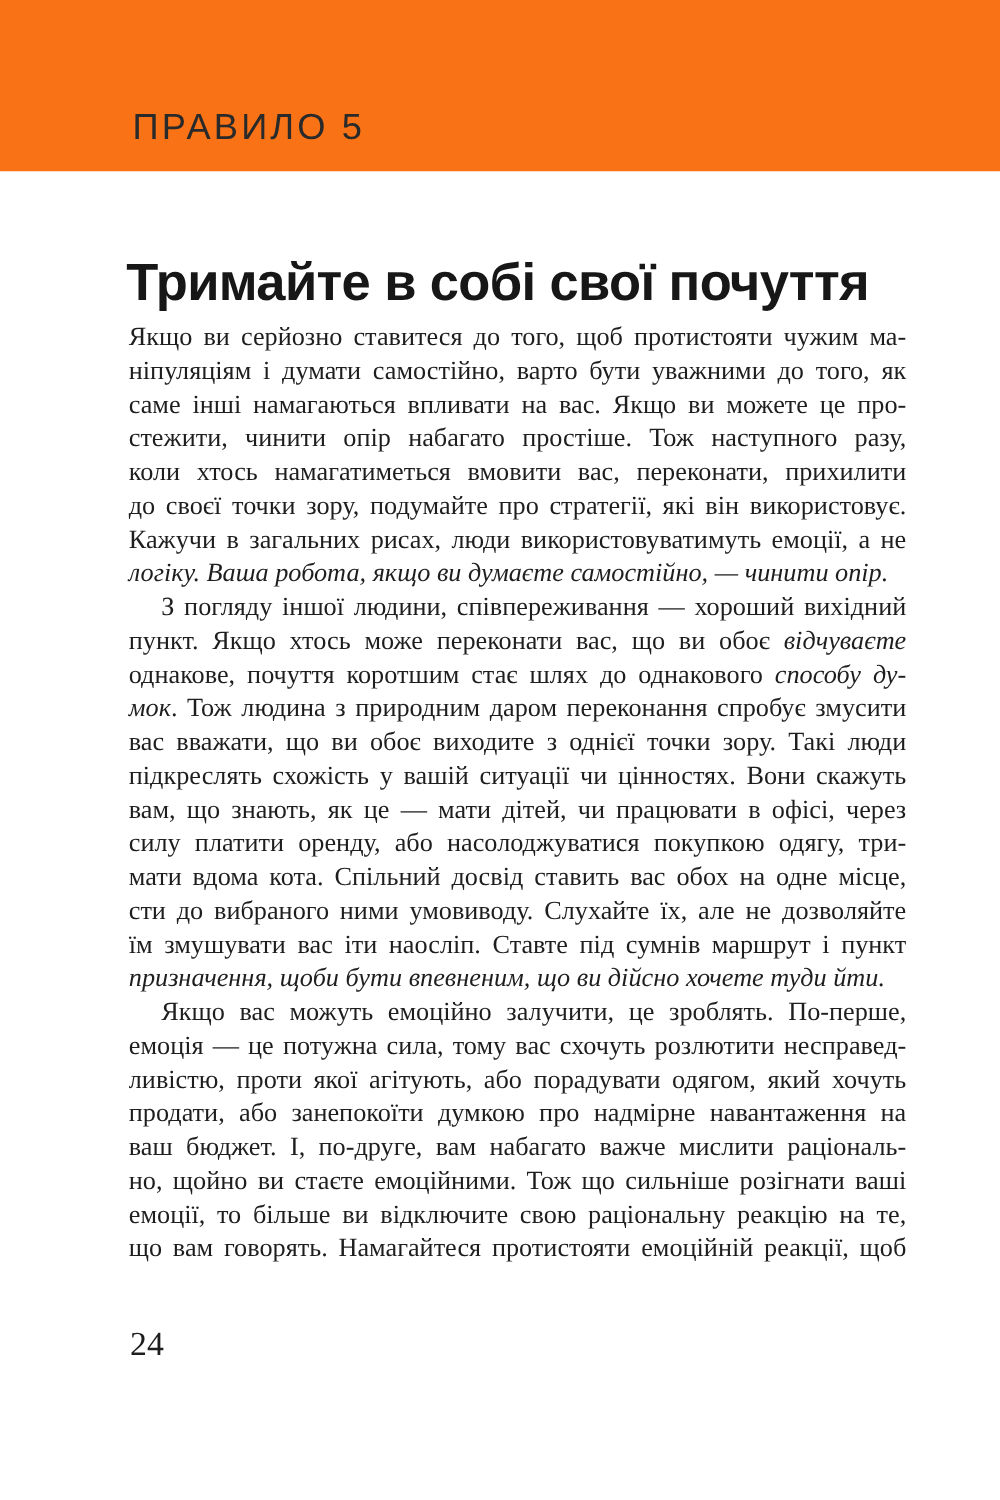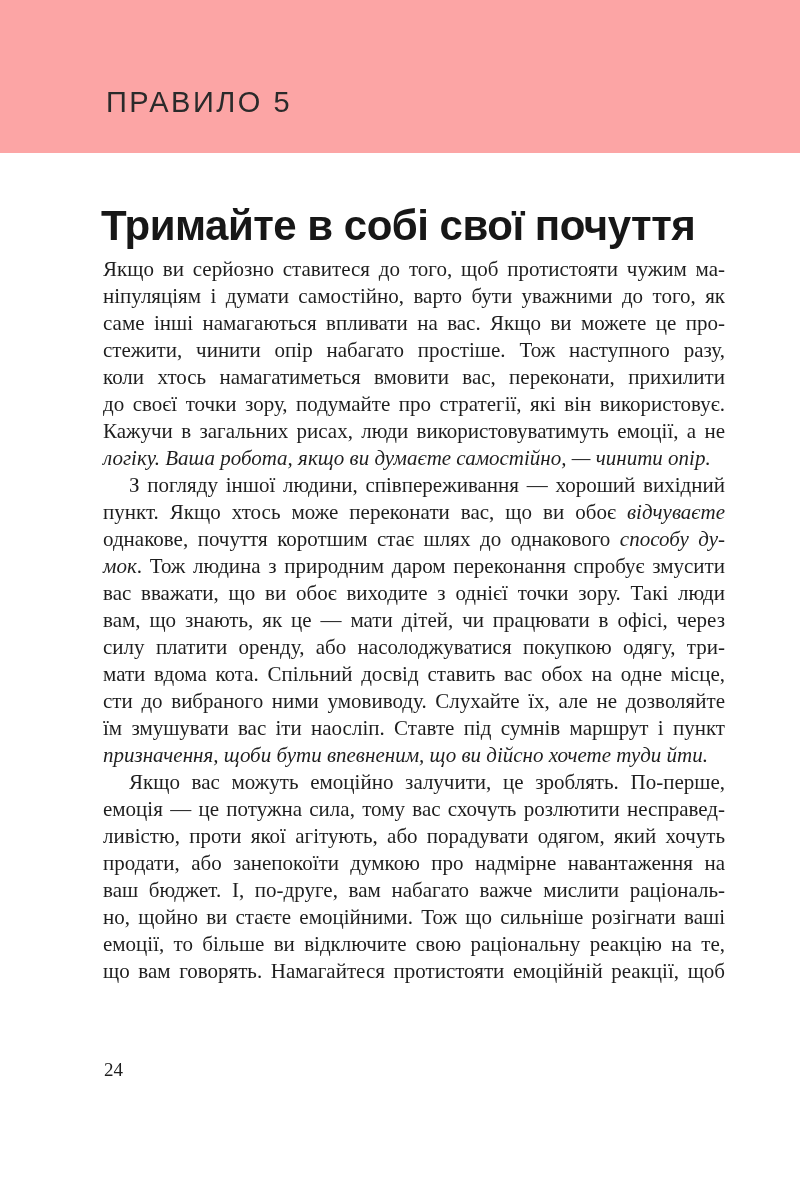--- a/index.html
+++ b/index.html
@@ -8,22 +8,22 @@
     position: relative;
     width: 800px;
     height: 1200px;
     background: #ffffff;
     overflow: hidden;
     font-family: "Liberation Serif", serif;
   }
   .header-bar {
     position: absolute;
     left: 0; top: 0;
-    width: 800px; height: 153px;
-    background: #fca5a5;
+    width: 800px; height: 137px;
+    background: #f97316;
   }
   .rule-label {
     position: absolute;
     left: 106px;
     top: 88px;
     font-family: "Liberation Sans", sans-serif;
     font-size: 29px;
     font-weight: 400;
     letter-spacing: 2.5px;
     color: #2a2a2a;
@@ -64,21 +64,21 @@
     font-style: italic;
   }
   .line.indent {
     text-indent: 26px;
   }
   .it { font-style: italic; }
   .page-number {
     position: absolute;
     left: 104px;
     top: 1059px;
-    font-size: 19px;
+    font-size: 27px;
     color: #1e1e1e;
     line-height: 1.2;
   }
 </style>
 </head>
 <body>
 
 <div class="page">
   <div class="header-bar">
     <div class="rule-label">ПРАВИЛО 5</div>
@@ -96,20 +96,21 @@
         <div class="line"><span>до своєї точки зору, подумайте про стратегії, які він використовує.</span></div>
         <div class="line"><span>Кажучи в загальних рисах, люди використовуватимуть емоції, а не</span></div>
         <div class="line last"><span>логіку. Ваша робота, якщо ви думаєте самостійно, — чинити опір.</span></div>
       </div>
       <div class="paragraph">
         <div class="line indent"><span>З погляду іншої людини, співпереживання — хороший вихідний</span></div>
         <div class="line"><span>пункт. Якщо хтось може переконати вас, що ви обоє </span><span class="it">відчуваєте</span></div>
         <div class="line"><span>однакове, почуття коротшим стає шлях до однакового </span><span class="it">способу ду-</span></div>
         <div class="line"><span class="it">мок</span><span>. Тож людина з природним даром переконання спробує змусити</span></div>
         <div class="line"><span>вас вважати, що ви обоє виходите з однієї точки зору. Такі люди</span></div>
+        <div class="line"><span>підкреслять схожість у вашій ситуації чи цінностях. Вони скажуть</span></div>
         <div class="line"><span>вам, що знають, як це — мати дітей, чи працювати в офісі, через</span></div>
         <div class="line"><span>силу платити оренду, або насолоджуватися покупкою одягу, три-</span></div>
         <div class="line"><span>мати вдома кота. Спільний досвід ставить вас обох на одне місце,</span></div>
         <div class="line"><span>сти до вибраного ними умовиводу. Слухайте їх, але не дозволяйте</span></div>
         <div class="line"><span>їм змушувати вас іти наосліп. Ставте під сумнів маршрут і пункт</span></div>
         <div class="line last"><span>призначення, щоби бути впевненим, що ви дійсно хочете туди йти.</span></div>
       </div>
       <div class="paragraph">
         <div class="line indent"><span>Якщо вас можуть емоційно залучити, це зроблять. По-перше,</span></div>
         <div class="line"><span>емоція — це потужна сила, тому вас схочуть розлютити несправед-</span></div>

